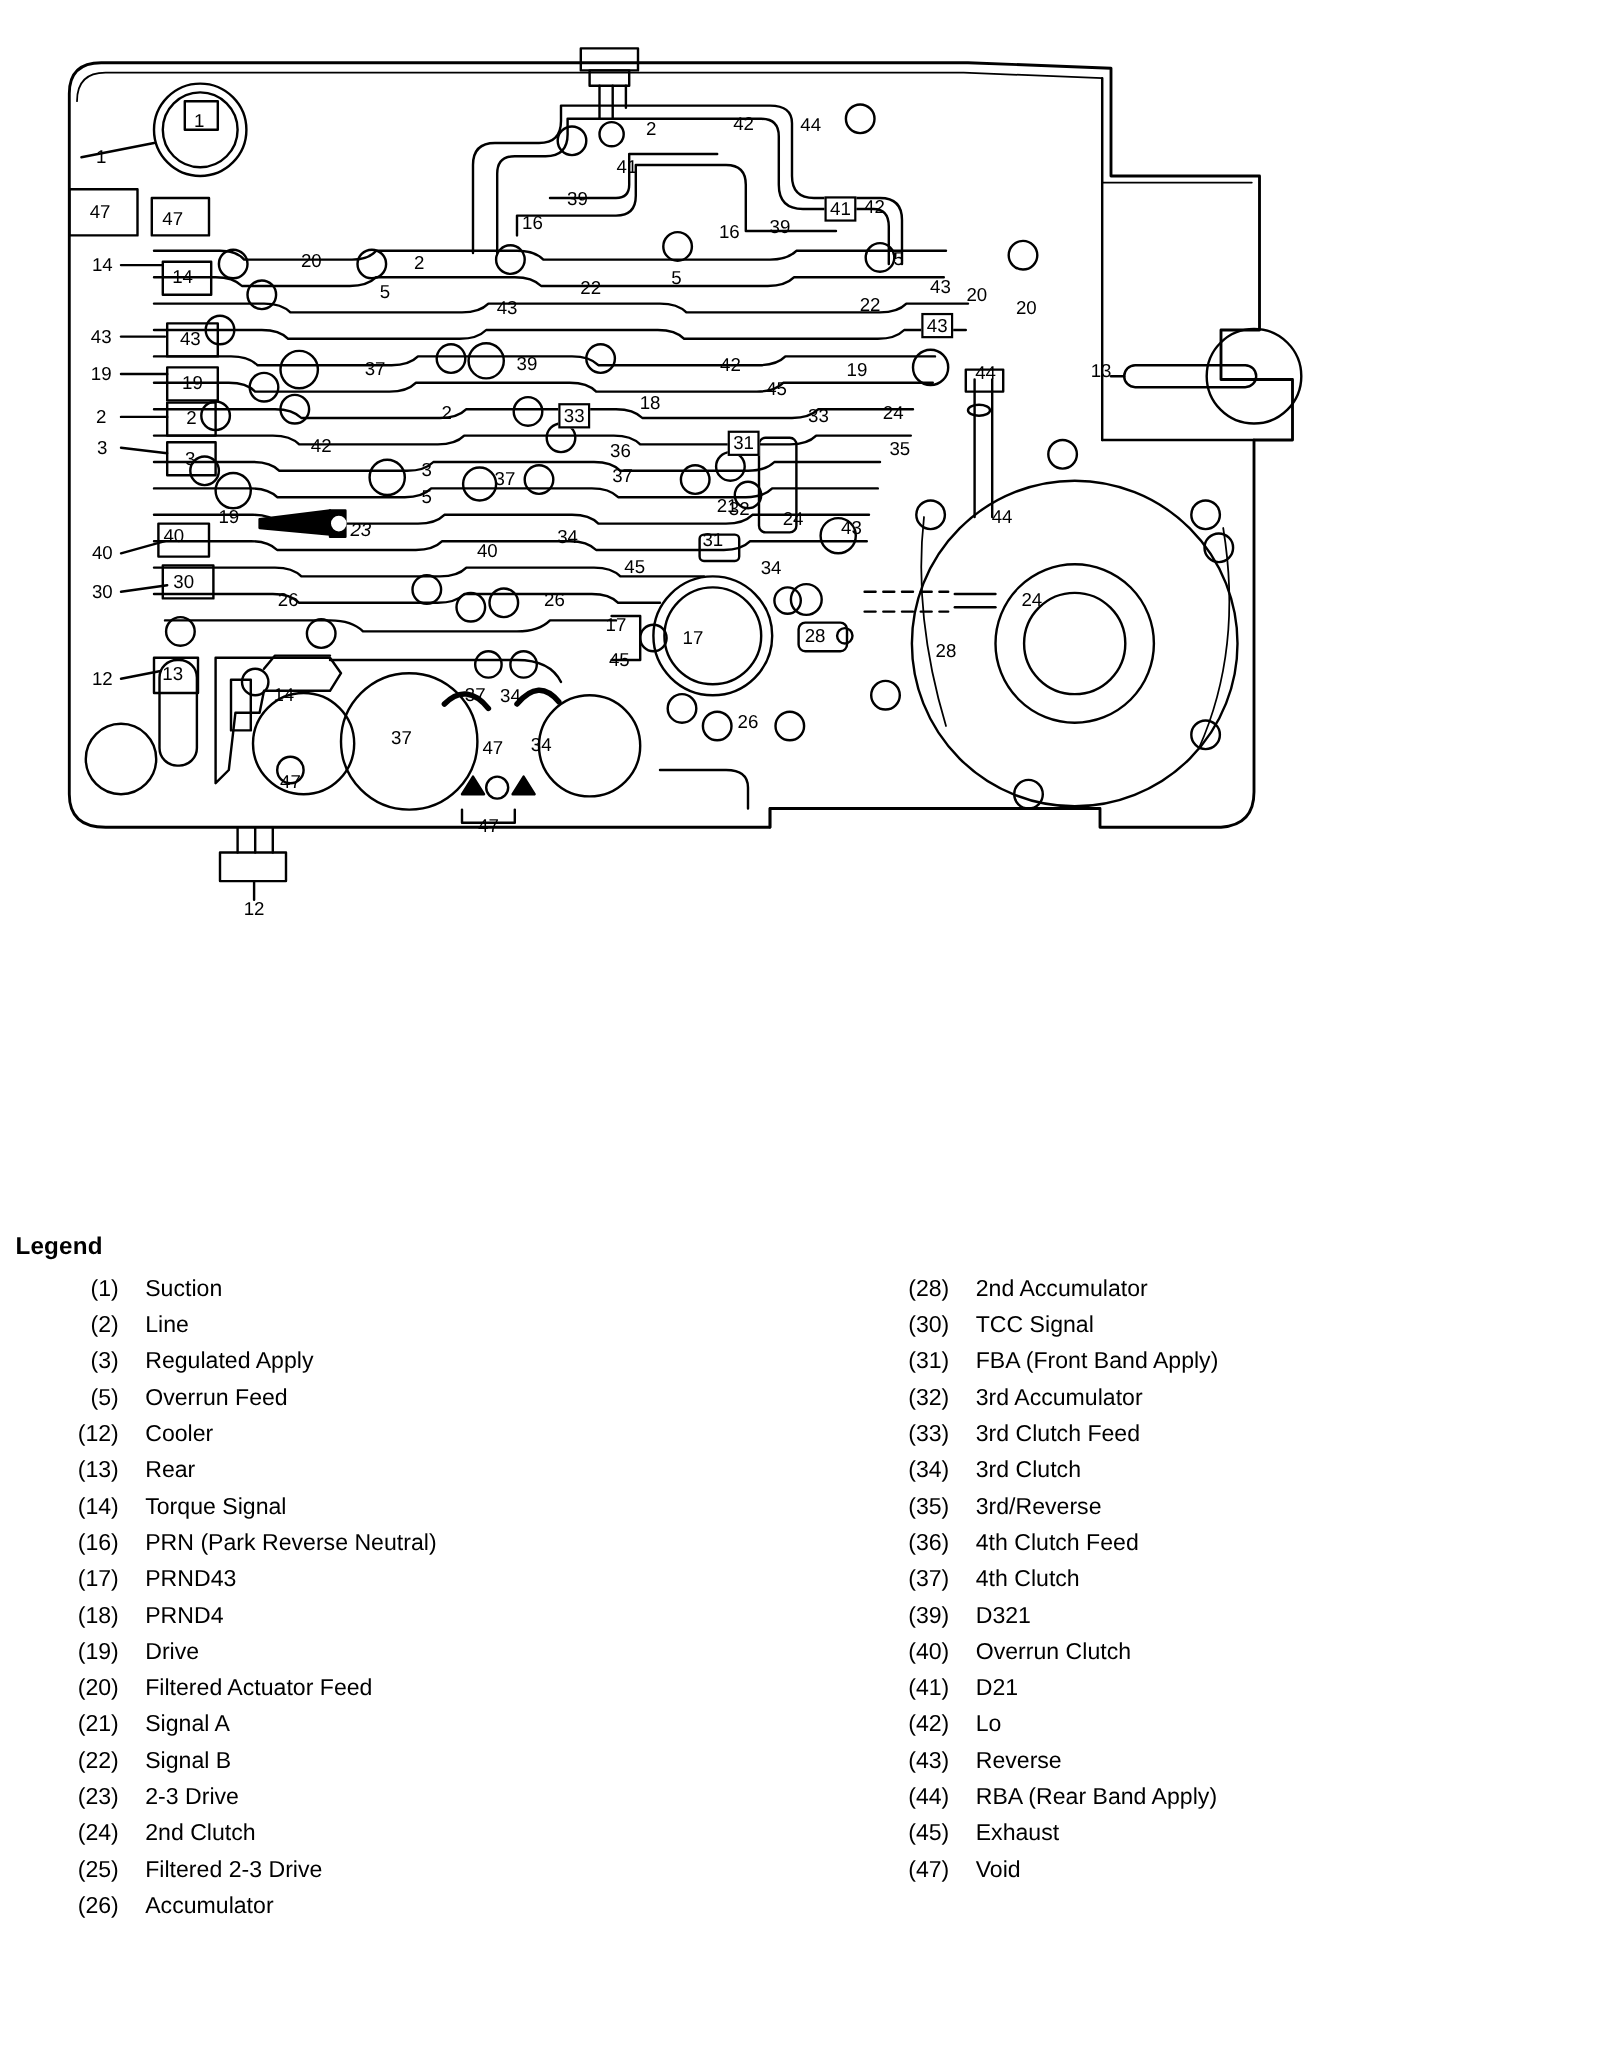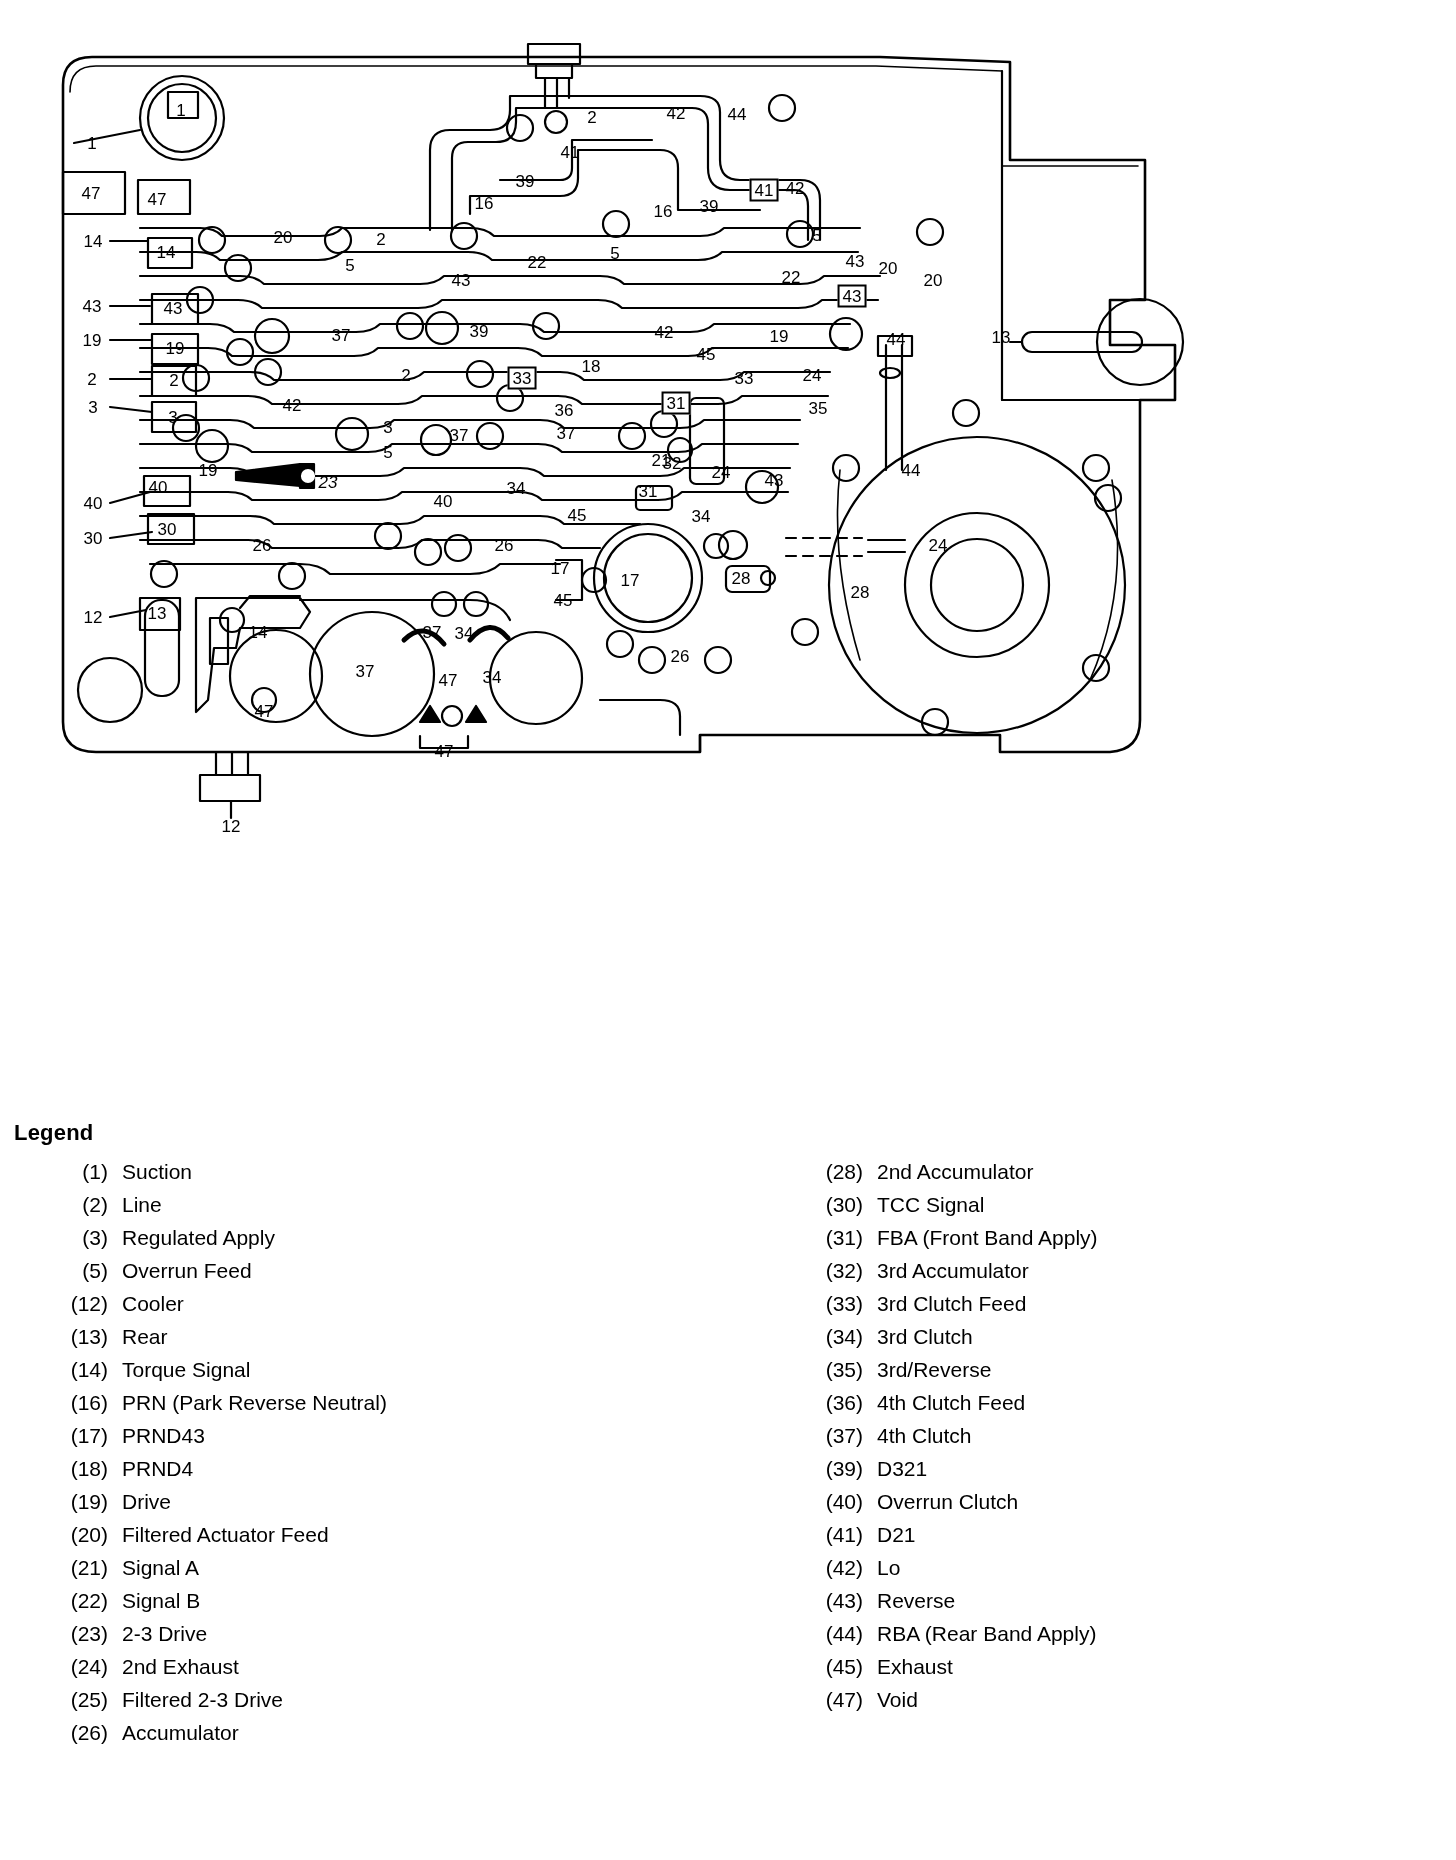--- a/index.html
+++ b/index.html
@@ -74,21 +74,21 @@
     height: 33px;
     font-size: 21px;
   }
   .legend-num {
     width: 58px;
     text-align: right;
     flex: 0 0 auto;
     font-size: 21px;
   }
   .legend-label {
-    margin-left: 14px;
+    margin-left: 24px;
     font-size: 21px;
     text-align: center;
   }
 </style>
 </head>
 <body>
 
 <div id="diagram-area">
 
   <svg id="diagram-svg" width="1456" height="900" viewBox="0 0 1456 900">
@@ -443,21 +443,21 @@
       <div class="legend-item">
         <span class="legend-num">(22)</span>
         <span class="legend-label">Signal B</span>
       </div>
       <div class="legend-item">
         <span class="legend-num">(23)</span>
         <span class="legend-label">2-3 Drive</span>
       </div>
       <div class="legend-item">
         <span class="legend-num">(24)</span>
-        <span class="legend-label">2nd Exhaust</span>
+        <span class="legend-label">2nd Clutch</span>
       </div>
       <div class="legend-item">
         <span class="legend-num">(25)</span>
         <span class="legend-label">Filtered 2-3 Drive</span>
       </div>
       <div class="legend-item">
         <span class="legend-num">(26)</span>
         <span class="legend-label">Accumulator</span>
       </div>
     </div>

